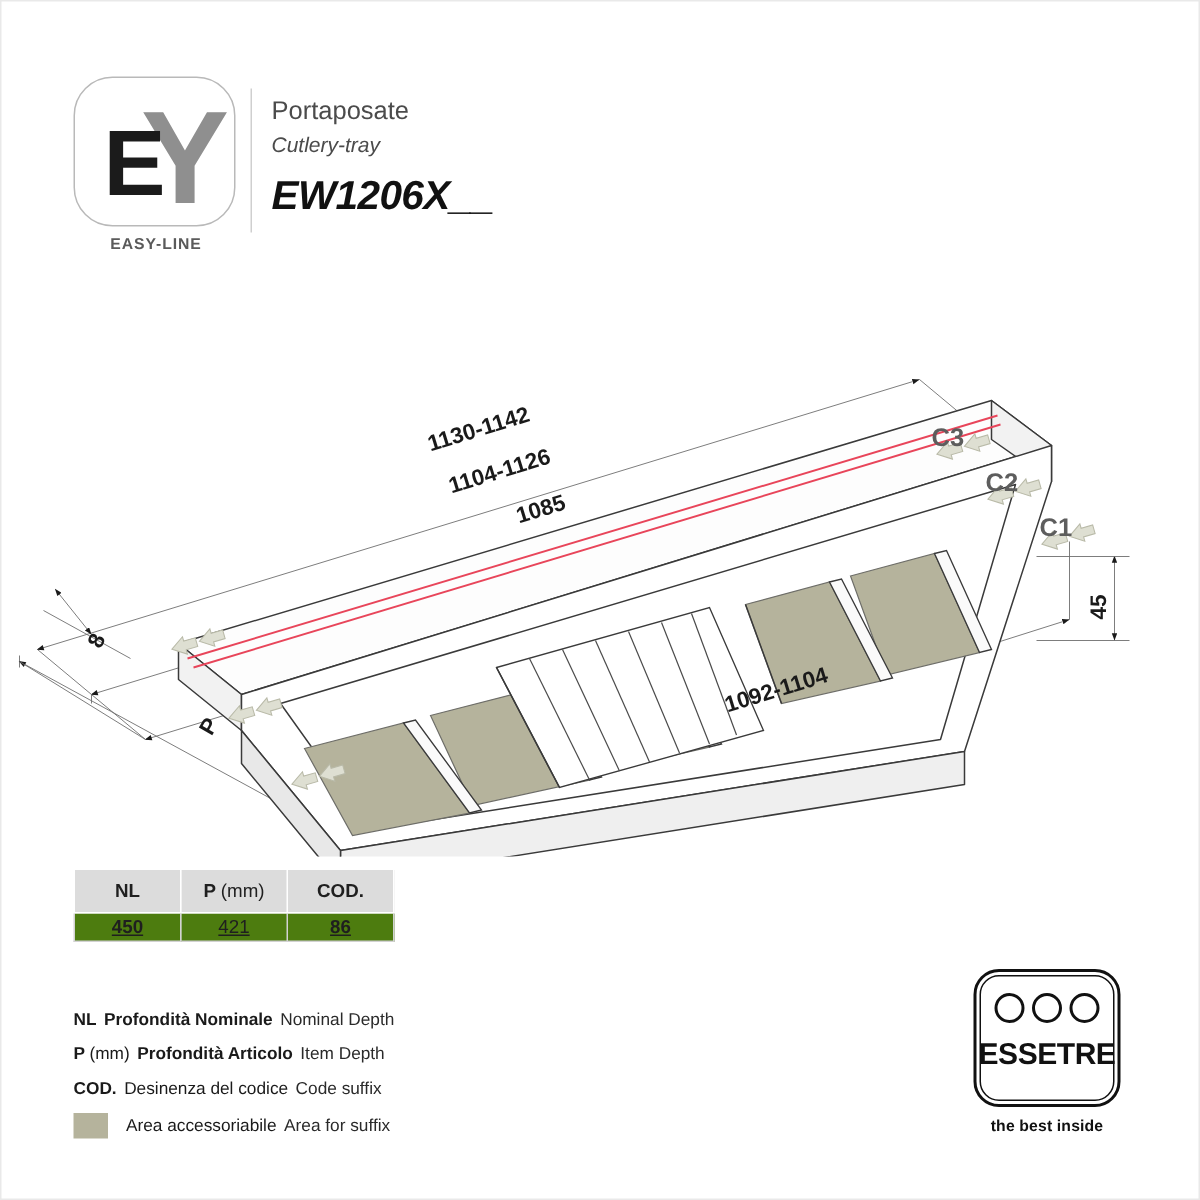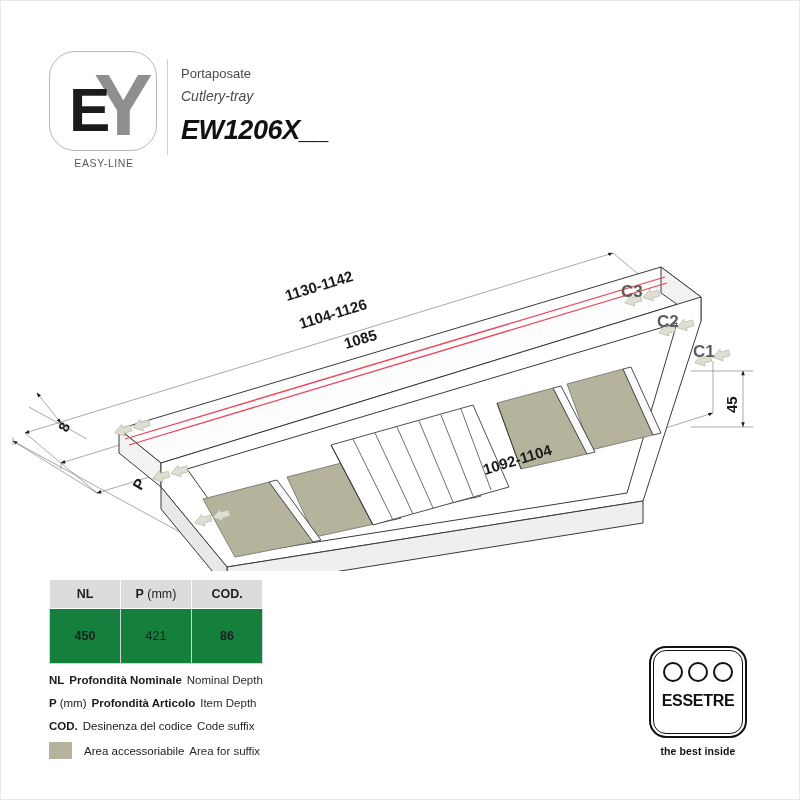--- a/index.html
+++ b/index.html
@@ -39,30 +39,31 @@
   .ey-Y {
     position: absolute; left: 45px; top: 10px;
     font-size: 88px; font-weight: bold; color: #8f8f8f;
     font-family: "Liberation Sans", sans-serif;
     line-height: 88px;
   }
   .ey-caption {
     position: absolute; left: 0px; top: 106px; width: 110px;
     text-align: center; font-size: 10.5px; color: #5a5a5a;
     letter-spacing: 0.6px;
+    font-weight: bold;
   }
 
   .hdr-divider {
     position: absolute; left: 166px; top: 58px;
     width: 1px; height: 96px; background: #cfcfcf;
   }
 
   .hdr-text { position: absolute; left: 180px; top: 62px; width: 420px; }
   .hdr-it {
-    font-size: 13px; color: #4b4b4b; line-height: 22px;
+    font-size: 17px; color: #4b4b4b; line-height: 22px;
     font-family: "Liberation Sans", sans-serif;
   }
   .hdr-en {
     font-size: 14px; color: #4b4b4b; line-height: 22px;
     font-style: italic;
     font-family: "Liberation Sans", sans-serif;
   }
   .hdr-code {
     margin-top: 8px;
     font-size: 27px; font-weight: bold; color: #111111;
@@ -95,26 +96,27 @@
     border: 1px solid #ffffff;
     color: #1f1f1f;
     font-size: 12.5px;
     font-weight: bold;
     padding: 7px 10px;
     text-align: center;
     min-width: 50px;
   }
   #spec-table th .unit { font-weight: normal; }
   #spec-table td {
-    background: #15803d;
+    background: #4d7c0f;
     border: 1px solid #d2d2d2;
     font-size: 12.5px;
-    padding: 20px 10px;
+    padding: 2px 10px;
     text-align: center;
     color: #1f1f1f;
+    text-decoration: underline;
   }
   #spec-table td.k { font-weight: bold; }
 
   
   #legend {
     position: absolute; left: 48px; top: 672px;
     font-family: "Liberation Sans", sans-serif;
     font-size: 11.5px;
     color: #1a1a1a;
   }
@@ -143,21 +145,21 @@
   .es-dots {
     position: absolute; left: 0; top: 16px; width: 98px;
     display: flex; justify-content: center; gap: 5px;
   }
   .es-dot {
     width: 20px; height: 20px; border: 2px solid #111; border-radius: 50%;
     box-sizing: border-box;
   }
   .es-name {
     position: absolute; left: 0; top: 46px; width: 98px;
-    text-align: center; font-size: 16px; font-weight: bold;
+    text-align: center; font-size: 20px; font-weight: bold;
     color: #111; letter-spacing: -0.3px;
     font-family: "Liberation Sans", sans-serif;
   }
   .es-tag {
     position: absolute; left: -6px; top: 99px; width: 110px;
     text-align: center; font-size: 10.5px; font-weight: bold;
     color: #111; letter-spacing: 0.1px;
     font-family: "Liberation Sans", sans-serif;
   }
 </style>

